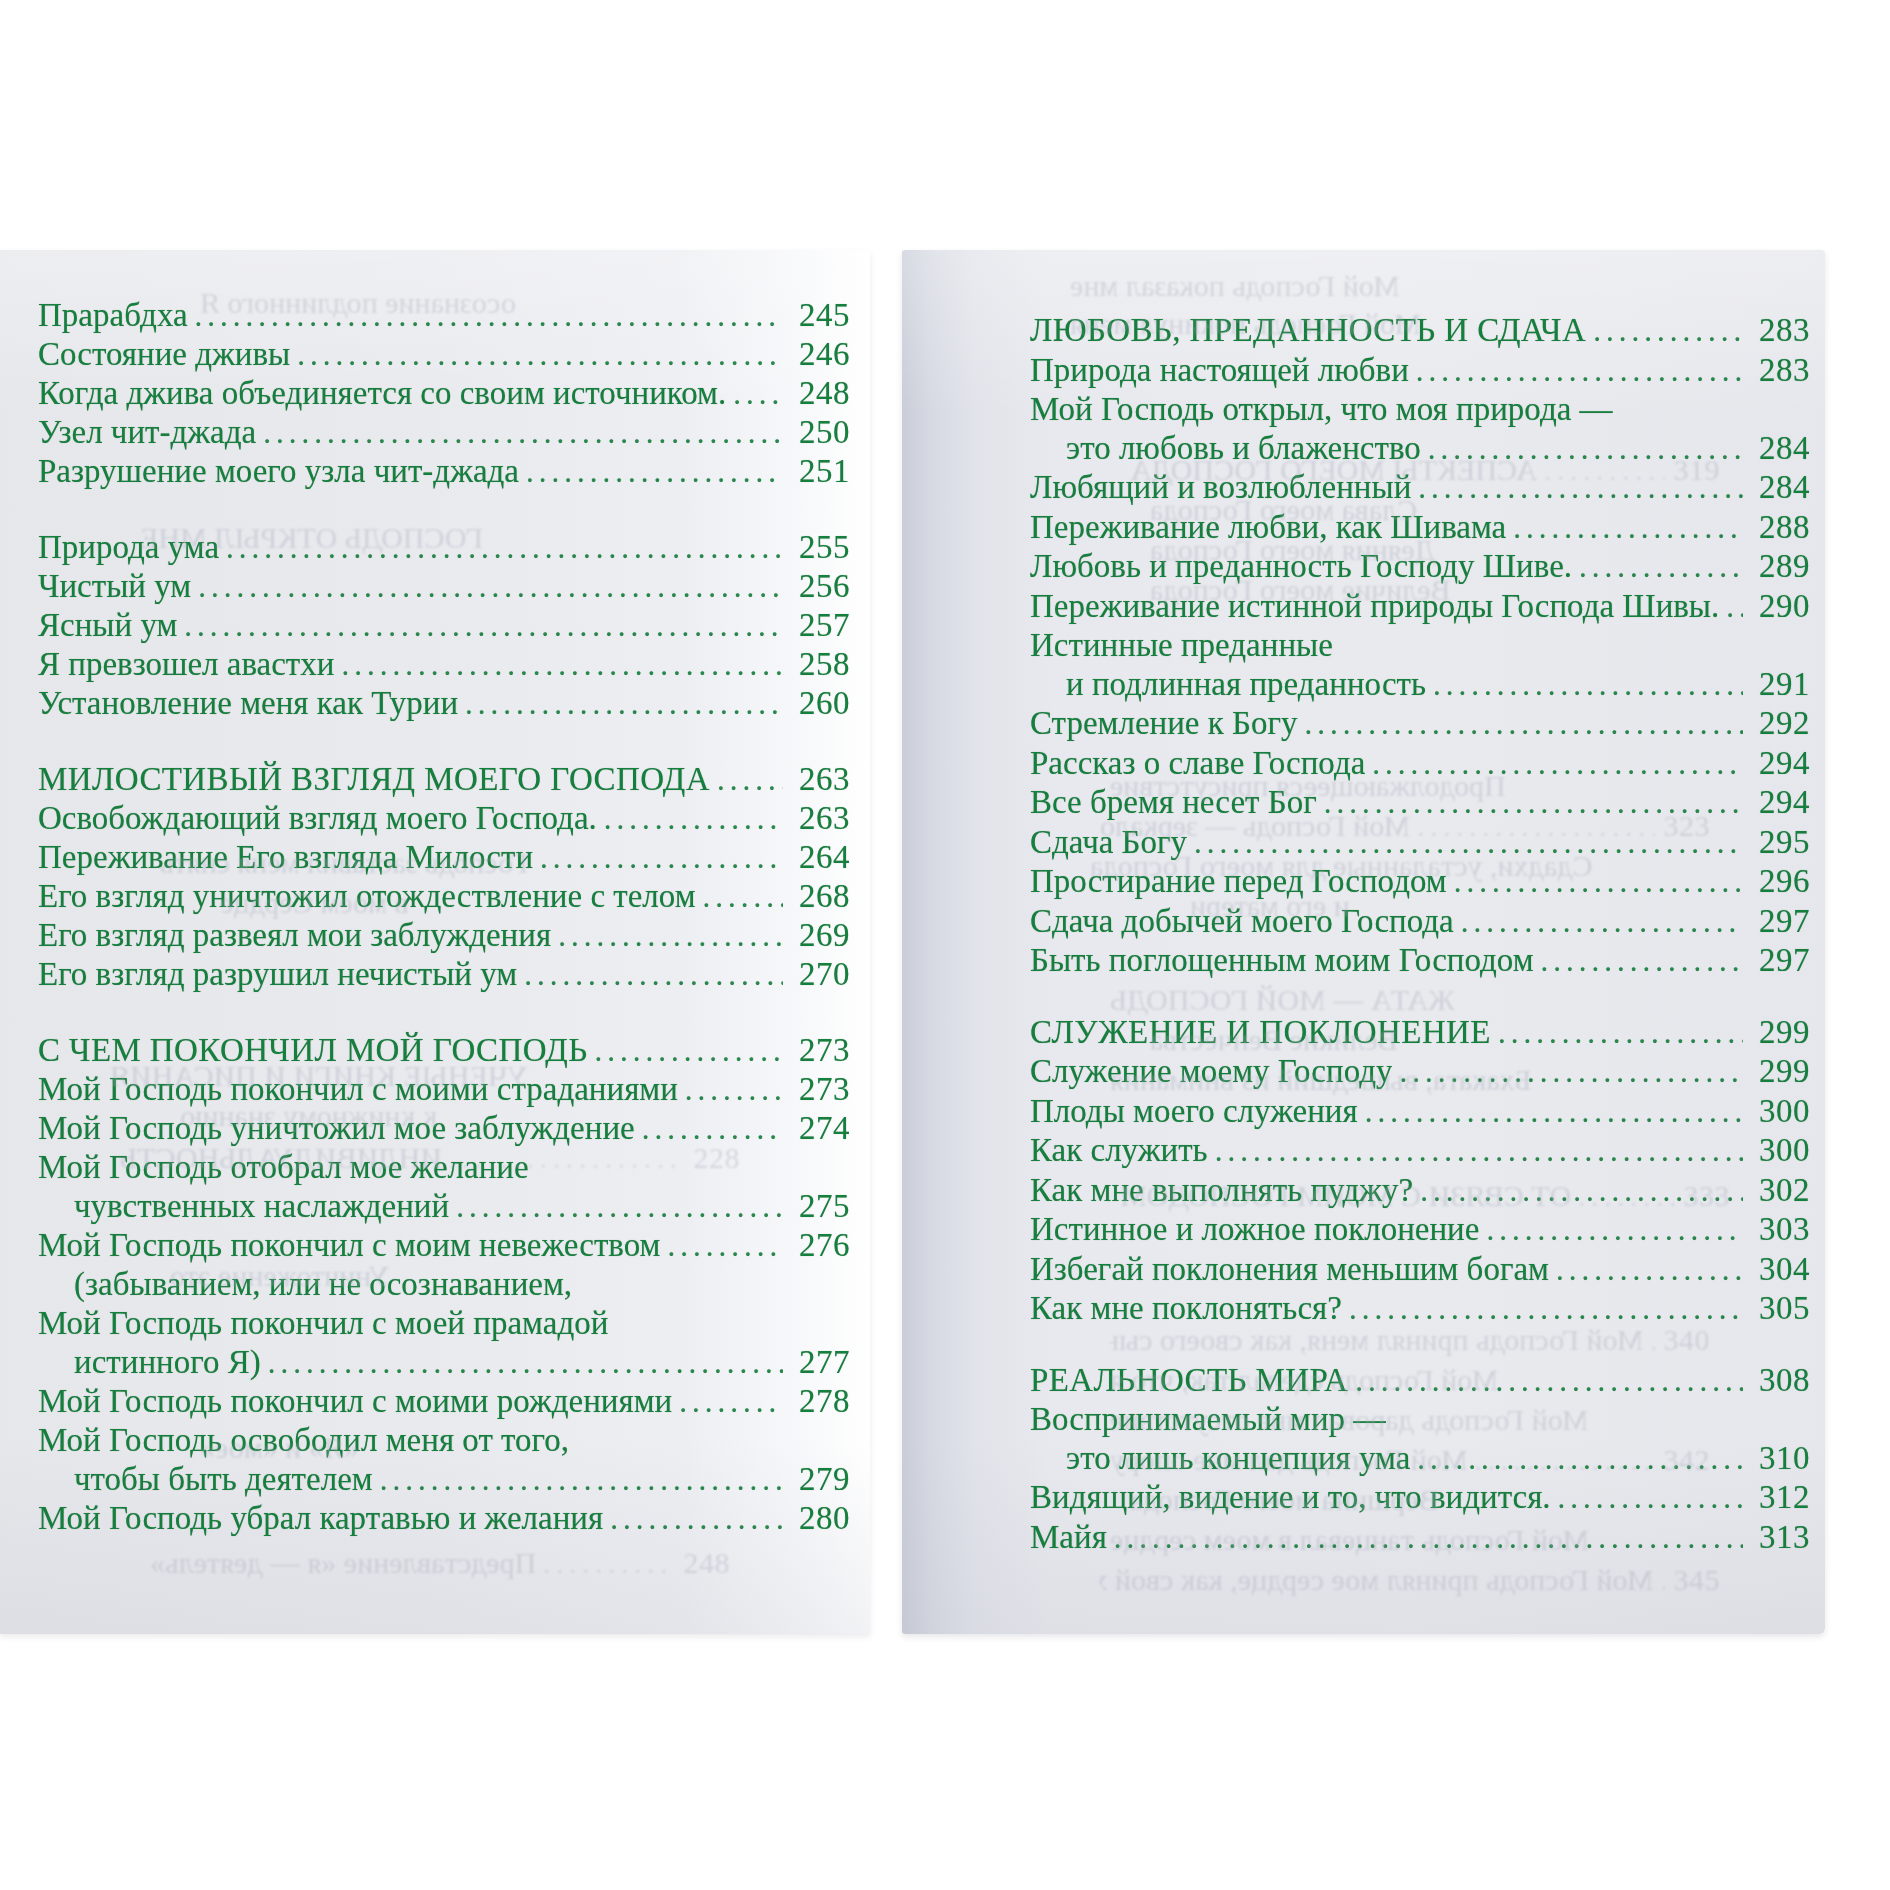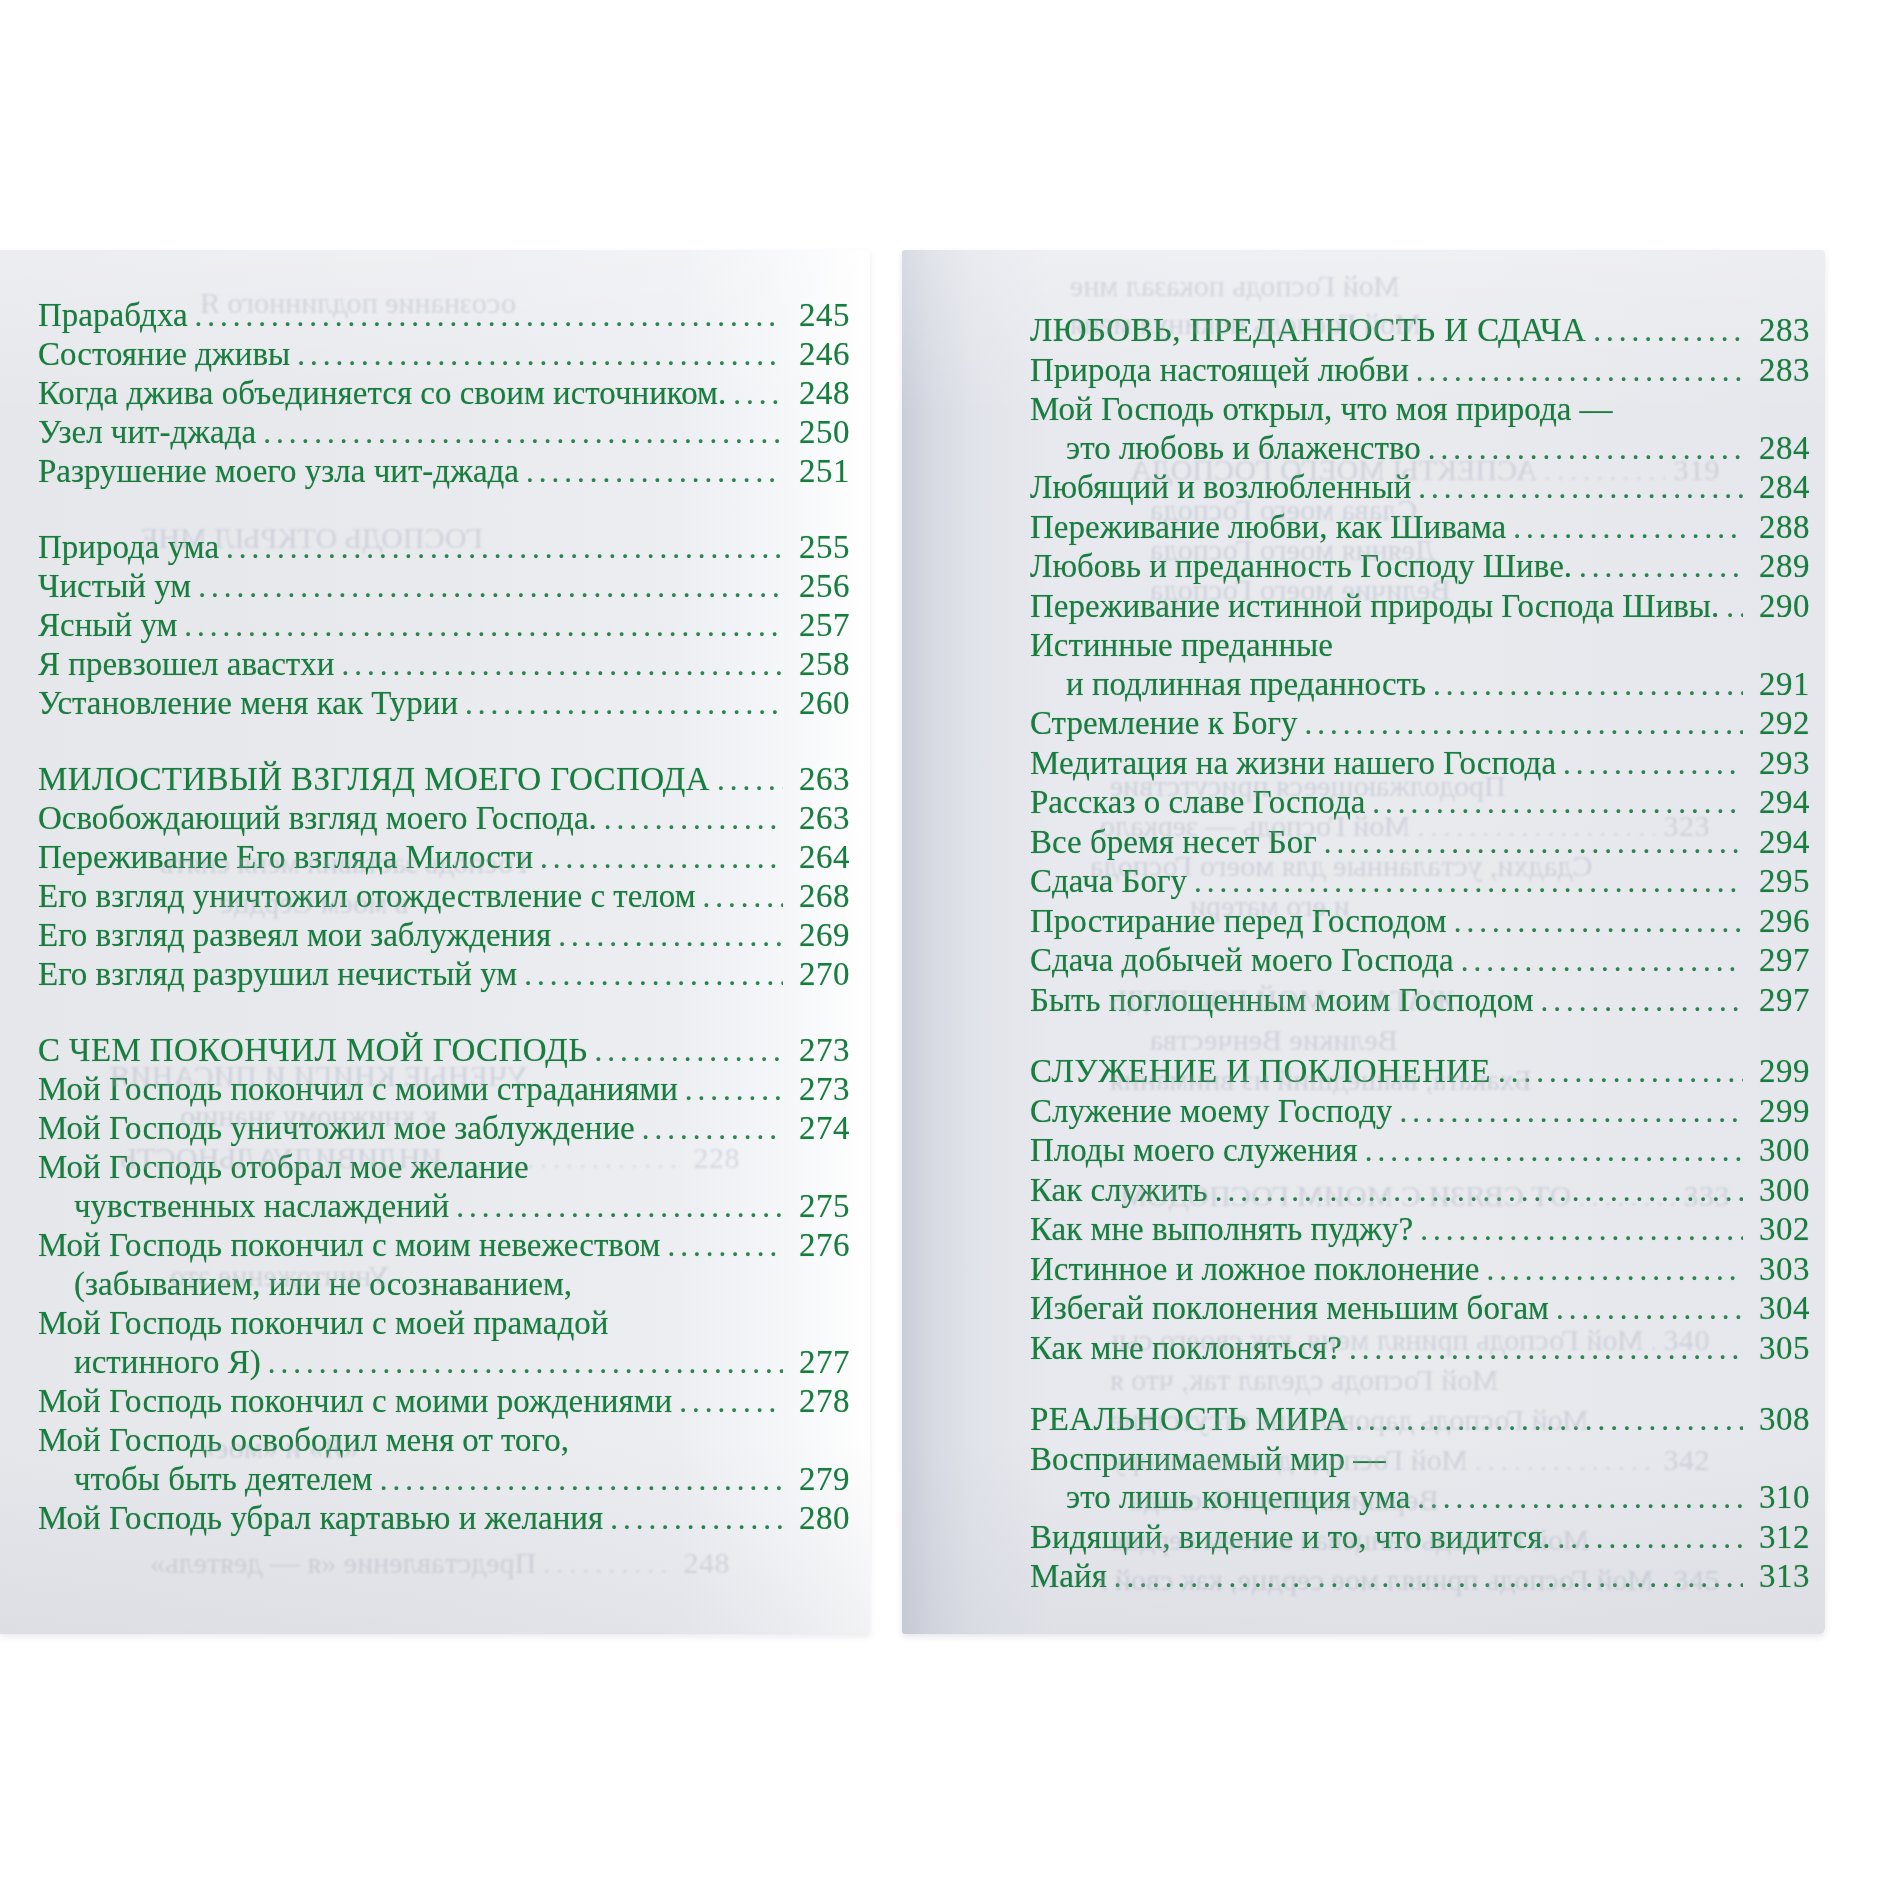--- a/index.html
+++ b/index.html
@@ -250,25 +250,20 @@
         <span class="txt">и подлинная преданность</span>
         <span class="dots"></span>
         <span class="num">291</span>
       </div>
       <div class="row">
         <span class="txt">Стремление к Богу</span>
         <span class="dots"></span>
         <span class="num">292</span>
       </div>
       <div class="row">
-        <span class="txt">Медитация на жизни нашего Господа</span>
-        <span class="dots"></span>
-        <span class="num">293</span>
-      </div>
-      <div class="row">
         <span class="txt">Рассказ о славе Господа</span>
         <span class="dots"></span>
         <span class="num">294</span>
       </div>
       <div class="row">
         <span class="txt">Все бремя несет Бог</span>
         <span class="dots"></span>
         <span class="num">294</span>
       </div>
       <div class="row">

